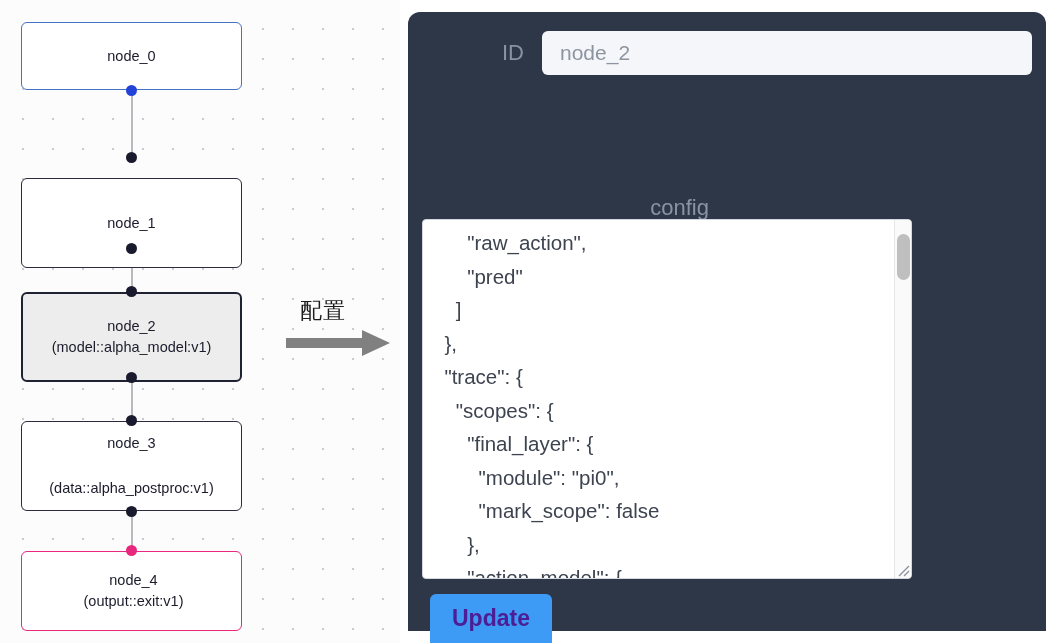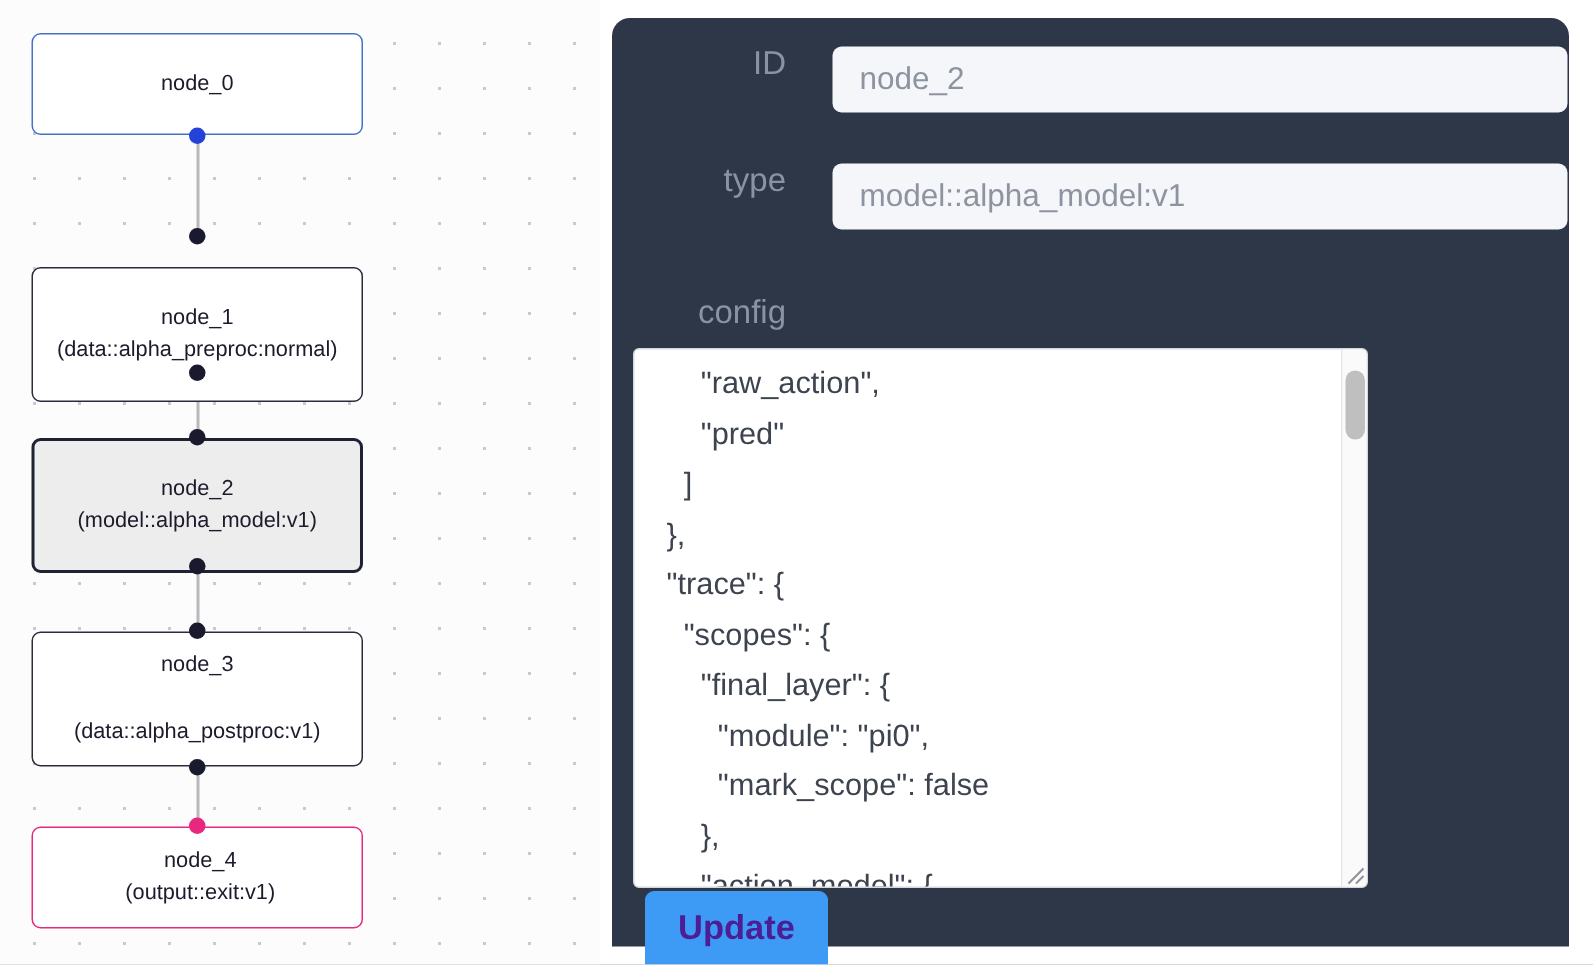--- a/index.html
+++ b/index.html
@@ -98,22 +98,21 @@
     left: 408px; top: 12px;
     width: 638px; height: 619px;
     background: #2d3748;
     border-radius: 12px 12px 0 0;
     z-index: 2;
   }
 
   .field-row {
     position: absolute;
     display: flex;
-    align-items: flex-start;
-    gap: 13px;
+    align-items: center;
   }
   .field-label {
     width: 120px;
     text-align: right;
     padding-right: 18px;
     color: #8a93a3;
     font-size: 22px;
     line-height: 1;
     user-select: none;
   }
@@ -206,57 +205,58 @@
     <div class="edge" style="top:511px;height:40px;"></div>
 
     <div class="node input-node" style="top:22px;height:68px;">
       <span class="nlabel">node_0</span>
     </div>
     <div class="handle blue" style="top:85px;"></div>
 
     <div class="handle" style="top:152px;"></div>
     <div class="node" style="top:158px;height:90px;margin-top:20px;">
       <span class="nlabel">node_1</span>
-      <span class="nlabel">(data::alpha_preproc:normal)</span>
     </div>
     <div class="handle" style="top:243px;"></div>
 
     <div class="handle" style="top:286px;"></div>
     <div class="node selected" style="top:292px;height:90px;">
       <span class="nlabel">node_2</span>
       <span class="nlabel">(model::alpha_model:v1)</span>
     </div>
     <div class="handle" style="top:372px;"></div>
 
     <div class="handle" style="top:415px;"></div>
     <div class="node" style="top:421px;height:90px;gap:24px;">
       <span class="nlabel">node_3</span>
       <span class="nlabel">(data::alpha_postproc:v1)</span>
     </div>
     <div class="handle" style="top:506px;"></div>
 
     <div class="handle pink" style="top:545px;"></div>
-    <div class="node output-node" style="top:551px;height:68px;padding-left:12px;">
+    <div class="node output-node" style="top:551px;height:80px;padding-left:12px;">
       <span class="nlabel">node_4</span>
       <span class="nlabel">(output::exit:v1)</span>
     </div>
   </div>
 
+  <div id="transition">
+    <div class="cjk-label">配置</div>
+    <svg class="arrow-svg" width="106" height="30" viewBox="0 0 106 30">
+      <path d="M0 10 L76 10 L76 2 L104 15 L76 28 L76 20 L0 20 Z" fill="#808080"></path>
+    </svg>
+  </div>
 
   <div id="config-panel">
 
     <div class="field-row" id="row-id">
       <div class="field-label">ID</div>
       <div class="field-input">node_2</div>
     </div>
 
-    <div class="field-row" id="row-type">
-      <div class="field-label">type</div>
-      <div class="field-input">model::alpha_model:v1</div>
-    </div>
 
     <div class="field-row" id="row-config">
       <div class="field-label">config</div>
       <div id="config-textarea-wrap">
         <div id="config-textarea">      "raw_action",
       "pred"
     ]
   },
   "trace": {
     "scopes": {

